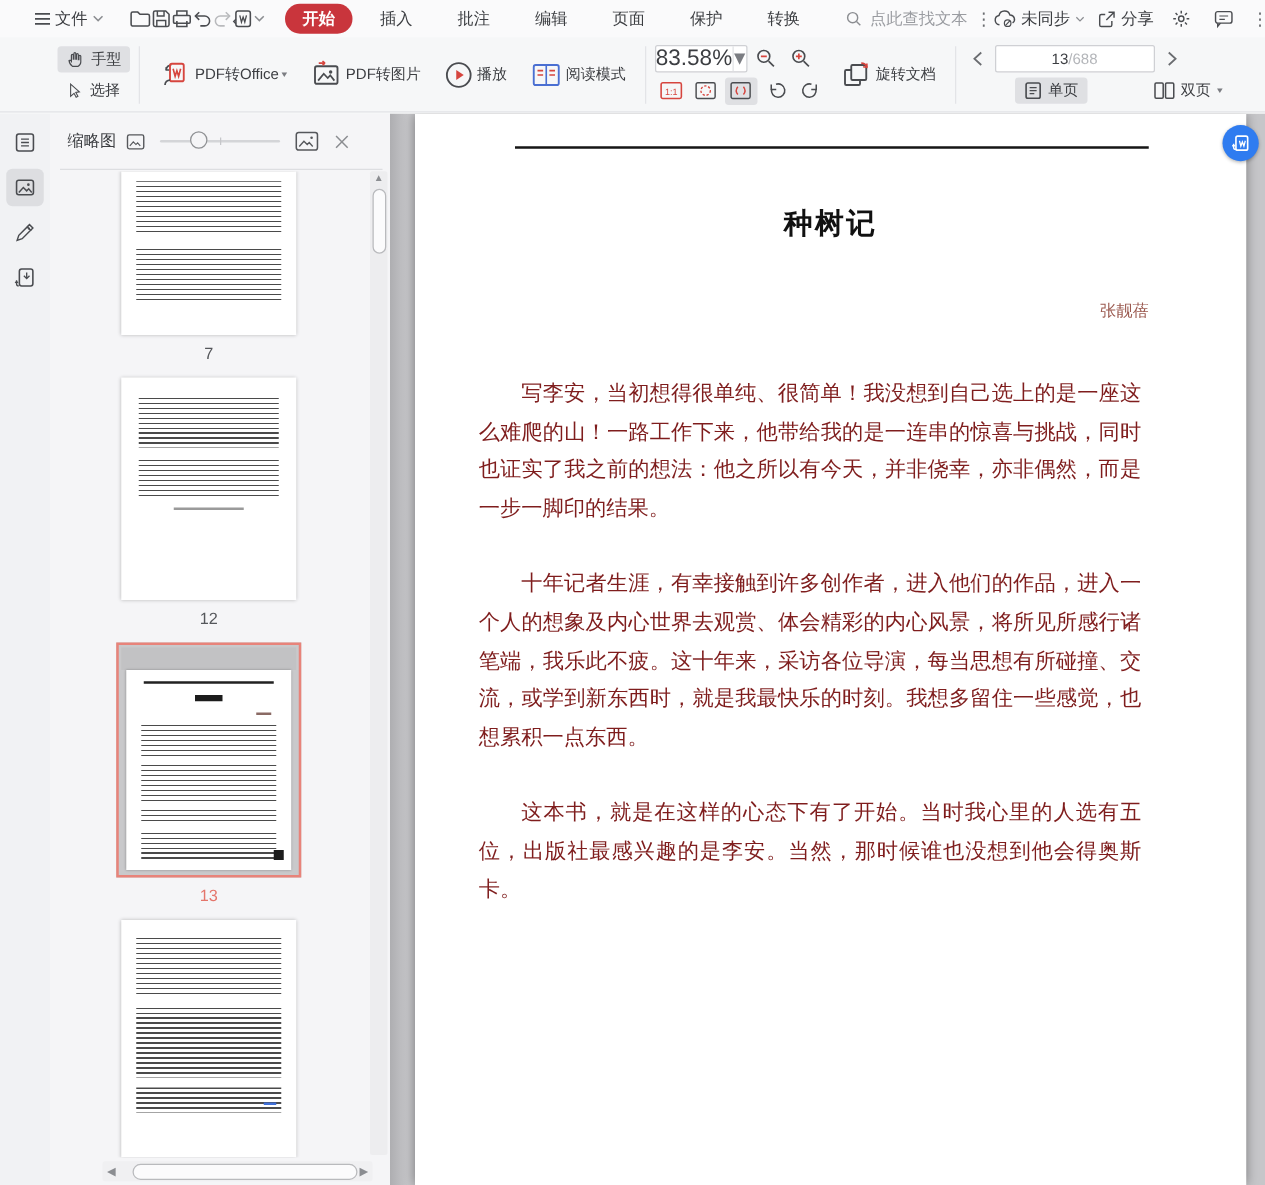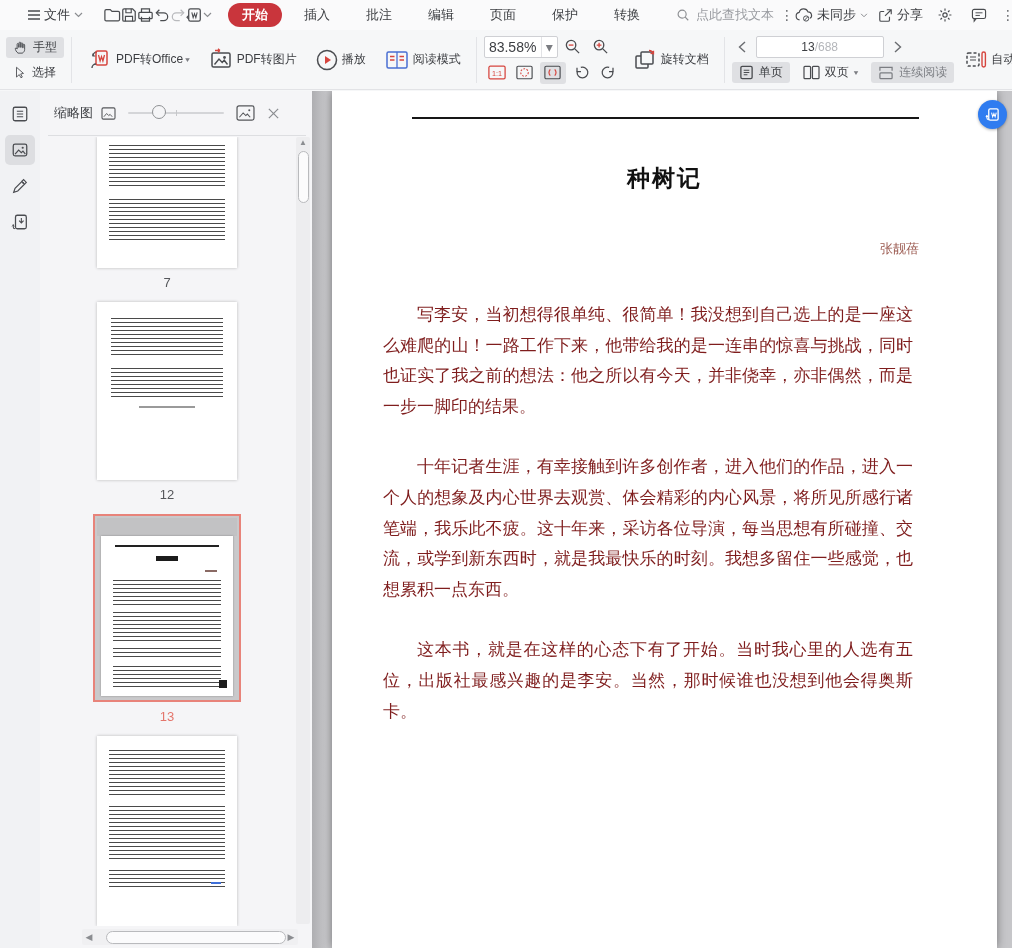--- a/index.html
+++ b/index.html
@@ -19,23 +19,23 @@
   .search { display:flex; align-items:center; gap:6px; margin-left:22px; color:#9a9ca1; }
   .tb-right { margin-left:auto; display:flex; align-items:center; gap:10px; }
   .vdots { color:#6a6c70; font-size:14px; letter-spacing:0; line-height:10px; }
 
   
   .ribbon { height:60px; background:#f6f7f8; border-bottom:1px solid #e2e3e6; display:flex; align-items:center; padding:0 0 0 6px; gap:2px; overflow:hidden; white-space:nowrap; }
   .vdiv { width:1px; height:46px; background:#e3e4e7; margin:0 5px; flex:0 0 1px; }
   .bigbtn { display:flex; flex-direction:row; align-items:center; justify-content:center; gap:3px; height:54px; padding:0 8px; font-size:12px; color:#3c3e42; border-radius:3px; }
   .bigbtn .lbl { display:flex; align-items:center; gap:2px; }
   .stack2 { display:flex; flex-direction:column; gap:4px; justify-content:center; height:54px; }
-  .rowbtn { display:flex; align-items:center; gap:5px; padding:2px 7px; border-radius:3px; font-size:12px; color:#3c3e42; }
+  .rowbtn { display:flex; align-items:center; gap:5px; padding:2px 7px; border-radius:3px; font-size:12px; color:#3c3e42;margin-left:40px; }
   .pressed { background:#dfe0e3; }
-  .combo { width:74px; height:22px; background:#fff; border:1px solid #cfd0d4; border-radius:2px; display:flex; align-items:center; font-size:14px; color:#3c3e42; }
+  .combo { width:74px; height:22px; background:#fff; border:1px solid #cfd0d4; border-radius:2px; display:flex; align-items:center; font-size:18px; color:#3c3e42; }
   .combo .val { flex:1; text-align:center; }
   .combo .dd { width:16px; height:100%; border-left:1px solid #e2e3e6; display:flex; align-items:center; justify-content:center; color:#7b7d82; }
   .sqbtn { width:26px; height:22px; display:flex; align-items:center; justify-content:center; border-radius:3px; }
   .iconrow { display:flex; align-items:center; gap:2px; }
   .pagebox { width:128px; height:22px; background:#fff; border:1px solid #cfd0d4; border-radius:2px; display:flex; align-items:center; justify-content:center; font-size:12px; }
   .pagebox .cur { color:#3c3e42; }
   .pagebox .tot { color:#b4b6ba; }
   .navarrow { width:20px; height:22px; display:flex; align-items:center; justify-content:center; color:#6a6c70; font-size:13px; }
   .caret { font-size:9px; color:#7b7d82; transform:scaleY(.8); }
 

